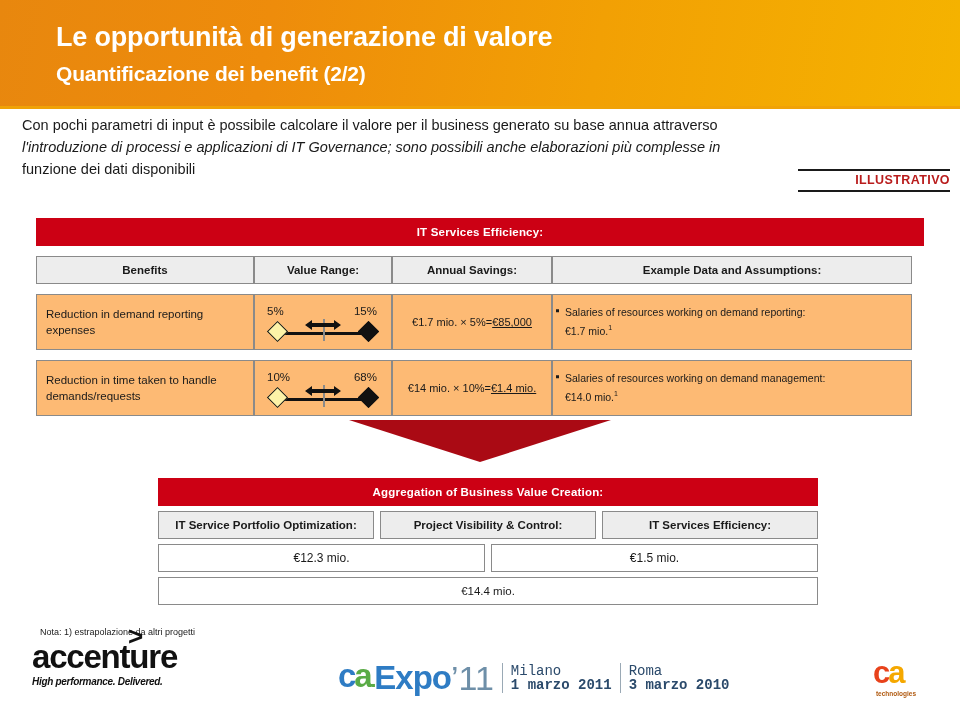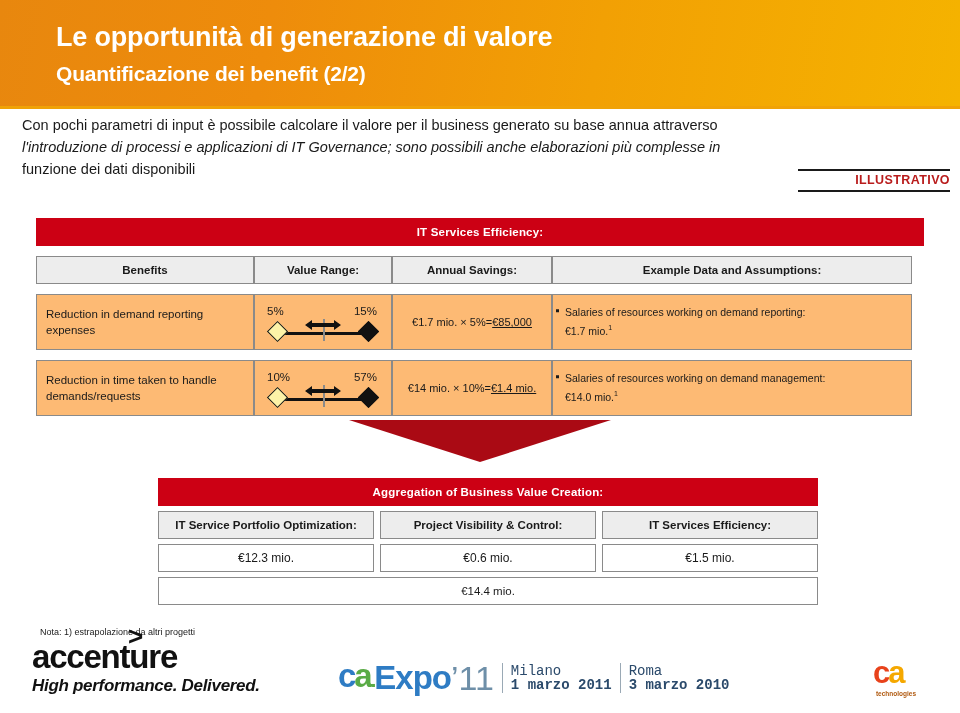--- a/index.html
+++ b/index.html
@@ -154,21 +154,21 @@
     font-size: 9px; color: #1a1a1a;
   }
   .accenture {
     position: absolute; left: 32px; top: 639px;
   }
   .accenture .word {
     font-size: 33px; font-weight: bold; color: #111; letter-spacing: -1.2px;
     line-height: 36px;
   }
   .accenture .tag {
-    font-size: 17px; font-style: italic; font-weight: bold; color: #111;
+    font-size: 10px; font-style: italic; font-weight: bold; color: #111;
     letter-spacing: -0.3px; margin-top: 1px;
   }
   .accenture .arrow {
     position: absolute; left: 96px; top: -8px;
     font-size: 26px; font-weight: bold; color: #111; line-height: 10px;
   }
 
   .caexpo { position: absolute; left: 338px; top: 659px; display: flex; align-items: center; }
   .caexpo .ca {
     font-size: 33px; font-weight: bold; letter-spacing: -2px; line-height: 34px;
@@ -259,21 +259,21 @@
     </div>
 
     <div class="row row-body">
       <div class="cell body c1">
         <div class="benefit-text">Reduction in time taken to handle demands/requests</div>
       </div>
 
       <div class="cell body c2">
         <div class="range">
           <span class="lbl-lo">10%</span>
-          <span class="lbl-hi">57%</span>
+          <span class="lbl-hi">68%</span>
           <div class="track"></div>
           <div class="dia lo"></div>
           <div class="dia hi"></div>
           <div class="tick"></div>
           <span class="dbl-arrow">
             <svg width="40" height="14" viewBox="0 0 40 14">
               <path d="M2 7 L9 2 L9 5 L31 5 L31 2 L38 7 L31 12 L31 9 L9 9 L9 12 Z" fill="#111"></path>
             </svg>
           </span>
         </div>
@@ -307,21 +307,20 @@
     <div class="red-bar">Aggregation of Business Value Creation:</div>
 
     <div class="agg-row">
       <div class="agg-cell">IT Service Portfolio Optimization:</div>
       <div class="agg-cell">Project Visibility &amp; Control:</div>
       <div class="agg-cell">IT Services Efficiency:</div>
     </div>
 
     <div class="agg-row">
       <div class="agg-val">€12.3 mio.</div>
-      <div class="agg-val">€0.6 mio.</div>
       <div class="agg-val">€1.5 mio.</div>
     </div>
 
     <div class="agg-total">€14.4 mio.</div>
   </div>
 
   <div class="nota">Nota: 1) estrapolazione da altri progetti</div>
 
   <div class="accenture">
     <div class="word">accenture</div>

